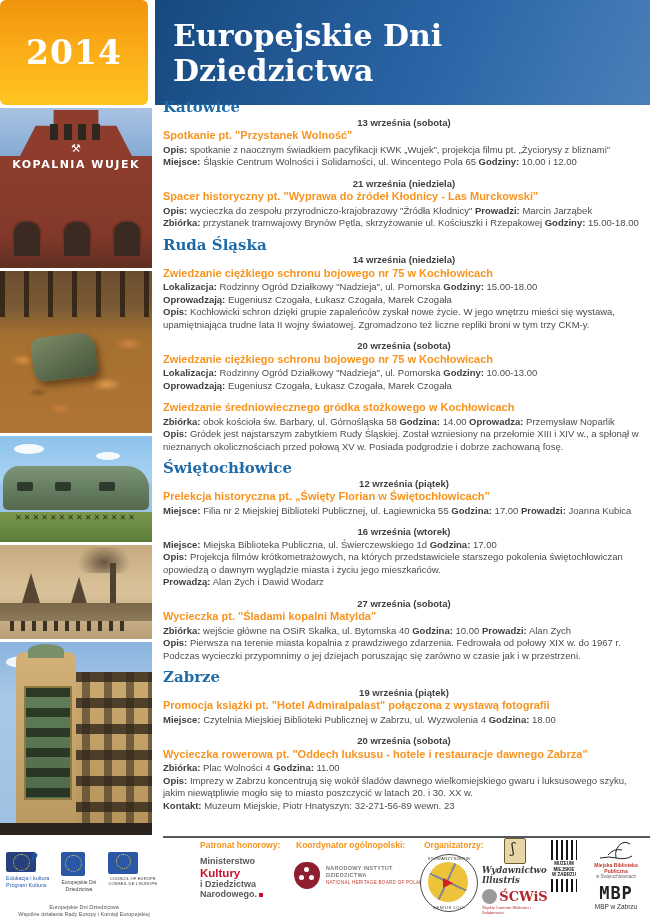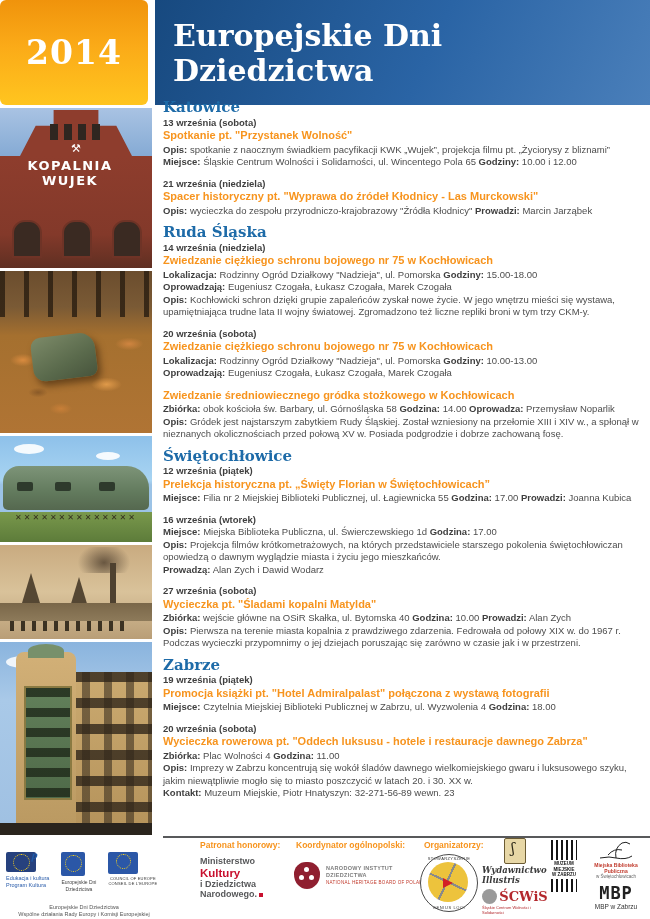--- a/index.html
+++ b/index.html
@@ -18,22 +18,22 @@
   
   .photos{position:absolute;left:0;top:108px;width:152px;}
   .photo{position:relative;width:152px;margin-bottom:3px;overflow:hidden;}
   
   .ph1{height:160px;background:linear-gradient(180deg,#a9c3e3 0%,#7fa6d2 35%,#6d97c4 100%);}
   .ph1 .bldg{position:absolute;bottom:0;left:0;right:0;height:112px;background:linear-gradient(180deg,#8e3d2d 0%,#83392a 70%,#5f2f22 100%);}
   .ph1 .gable{position:absolute;bottom:112px;left:50%;transform:translateX(-50%);width:112px;height:46px;background:#8e3d2d;
     clip-path:polygon(0 100%,14% 34%,30% 34%,30% 0,70% 0,70% 34%,86% 34%,100% 100%);}
   .ph1 .gwin{position:absolute;bottom:128px;left:50%;transform:translateX(-50%);width:52px;height:16px;
     background:repeating-linear-gradient(90deg,#2f2620 0 8px,transparent 8px 14px);}
-  .ph1 .sign{position:absolute;top:50px;left:0;right:12px;text-align:center;color:#fff;font-weight:700;
-    font-size:13px;letter-spacing:1.5px;font-family:"DejaVu Sans",sans-serif;}
+  .ph1 .sign{position:absolute;top:50px;left:0;right:12px;text-align:right;color:#fff;font-weight:700;
+    font-size:11px;letter-spacing:1.5px;font-family:"DejaVu Sans",sans-serif;}
   .ph1 .hammers{position:absolute;top:34px;left:0;right:0;text-align:center;color:#fff;font-size:11px;}
   .ph1 .win{position:absolute;bottom:10px;width:26px;height:34px;background:#3a2a22;border:2px solid #6e3326;border-radius:13px 13px 0 0;}
   .ph1 .w1{left:12px;} .ph1 .w2{left:62px;} .ph1 .w3{left:112px;}
   
   .ph2{height:162px;background:
     radial-gradient(18px 9px at 15% 55%,#d98b3f 0%,rgba(0,0,0,0) 70%),
     radial-gradient(22px 10px at 70% 70%,#e09a4a 0%,rgba(0,0,0,0) 70%),
     radial-gradient(16px 8px at 40% 85%,#c87f38 0%,rgba(0,0,0,0) 70%),
     radial-gradient(20px 9px at 85% 45%,#d08540 0%,rgba(0,0,0,0) 70%),
     radial-gradient(14px 7px at 25% 75%,#8a5a28 0%,rgba(0,0,0,0) 70%),
@@ -78,21 +78,21 @@
       repeating-linear-gradient(180deg,rgba(30,40,25,.8) 0 9px,rgba(0,0,0,0) 9px 20px),
       linear-gradient(180deg,#62805a 0%,#4f6a49 100%);
     border:2px solid #8a7a42;}
   .ph5 .base{position:absolute;bottom:0;left:0;right:0;height:12px;background:#2a241d;}
 
   
   .events-col{position:absolute;left:163px;top:101px;width:482px;font-size:9.5px;line-height:12.5px;color:#4d4d4d;}
   .city{font-family:"DejaVu Serif",serif;font-weight:700;font-size:15px;color:#1e6ba8;margin:9px 0 3px 0;}
   section:first-child .city{margin-top:0;}
   .event{margin-bottom:9px;}
-  .date{font-weight:700;color:#3f3f3f;}
+  .date{font-weight:700;color:#3f3f3f;text-align:center;}
   .etitle{font-weight:700;color:#f7941e;font-size:11px;line-height:13.5px;margin-bottom:1px;}
   .eline strong{color:#3f3f3f;}
 
   
   .divider{position:absolute;left:163px;right:0;top:836px;height:2px;background:#58595b;}
   .footer{position:absolute;left:0;top:838px;width:549px;height:81px;font-family:"Liberation Sans",sans-serif;}
   .f-label{position:absolute;top:2px;font-weight:700;color:#f7941e;font-size:8.5px;}
   .lbl-pat{left:200px;} .lbl-koo{left:296px;} .lbl-org{left:424px;}
 
   
@@ -207,20 +207,21 @@
       <div class="event">
         <div class="date">13 września (sobota)</div>
         <div class="etitle">Spotkanie pt. "Przystanek Wolność"</div>
         <div class="eline"><strong>Opis:</strong><span> spotkanie z naocznym świadkiem pacyfikacji KWK „Wujek”, projekcja filmu pt. „Życiorysy z bliznami”</span></div>
         <div class="eline"><strong>Miejsce:</strong><span> Śląskie Centrum Wolności i Solidarności, ul. Wincentego Pola 65  </span><strong>Godziny:</strong><span> 10.00 i 12.00</span></div>
       </div>
       <div class="event">
         <div class="date">21 września (niedziela)</div>
         <div class="etitle">Spacer historyczny pt. "Wyprawa do źródeł Kłodnicy - Las Murckowski"</div>
         <div class="eline"><strong>Opis:</strong><span> wycieczka do zespołu przyrodniczo-krajobrazowy "Źródła Kłodnicy"  </span><strong>Prowadzi:</strong><span> Marcin Jarząbek</span></div>
+        <div class="eline"><strong>Zbiórka:</strong><span> przystanek tramwajowy Brynów Pętla, skrzyżowanie ul. Kościuszki i Rzepakowej  </span><strong>Godziny:</strong><span> 15.00-18.00</span></div>
       </div>
     </section>
     <section>
       <h2 class="city">Ruda Śląska</h2>
       <div class="event">
         <div class="date">14 września (niedziela)</div>
         <div class="etitle">Zwiedzanie ciężkiego schronu bojowego nr 75 w Kochłowicach</div>
         <div class="eline"><strong>Lokalizacja:</strong><span> Rodzinny Ogród Działkowy "Nadzieja", ul. Pomorska  </span><strong>Godziny:</strong><span> 15.00-18.00</span></div>
         <div class="eline"><strong>Oprowadzają:</strong><span> Eugeniusz Czogała, Łukasz Czogała, Marek Czogała</span></div>
         <div class="eline"><strong>Opis:</strong><span> Kochłowicki schron dzięki grupie zapaleńców zyskał nowe życie. W jego wnętrzu mieści się wystawa, upamiętniająca trudne lata II wojny światowej. Zgromadzono też liczne repliki broni w tym trzy CKM-y.</span></div>

